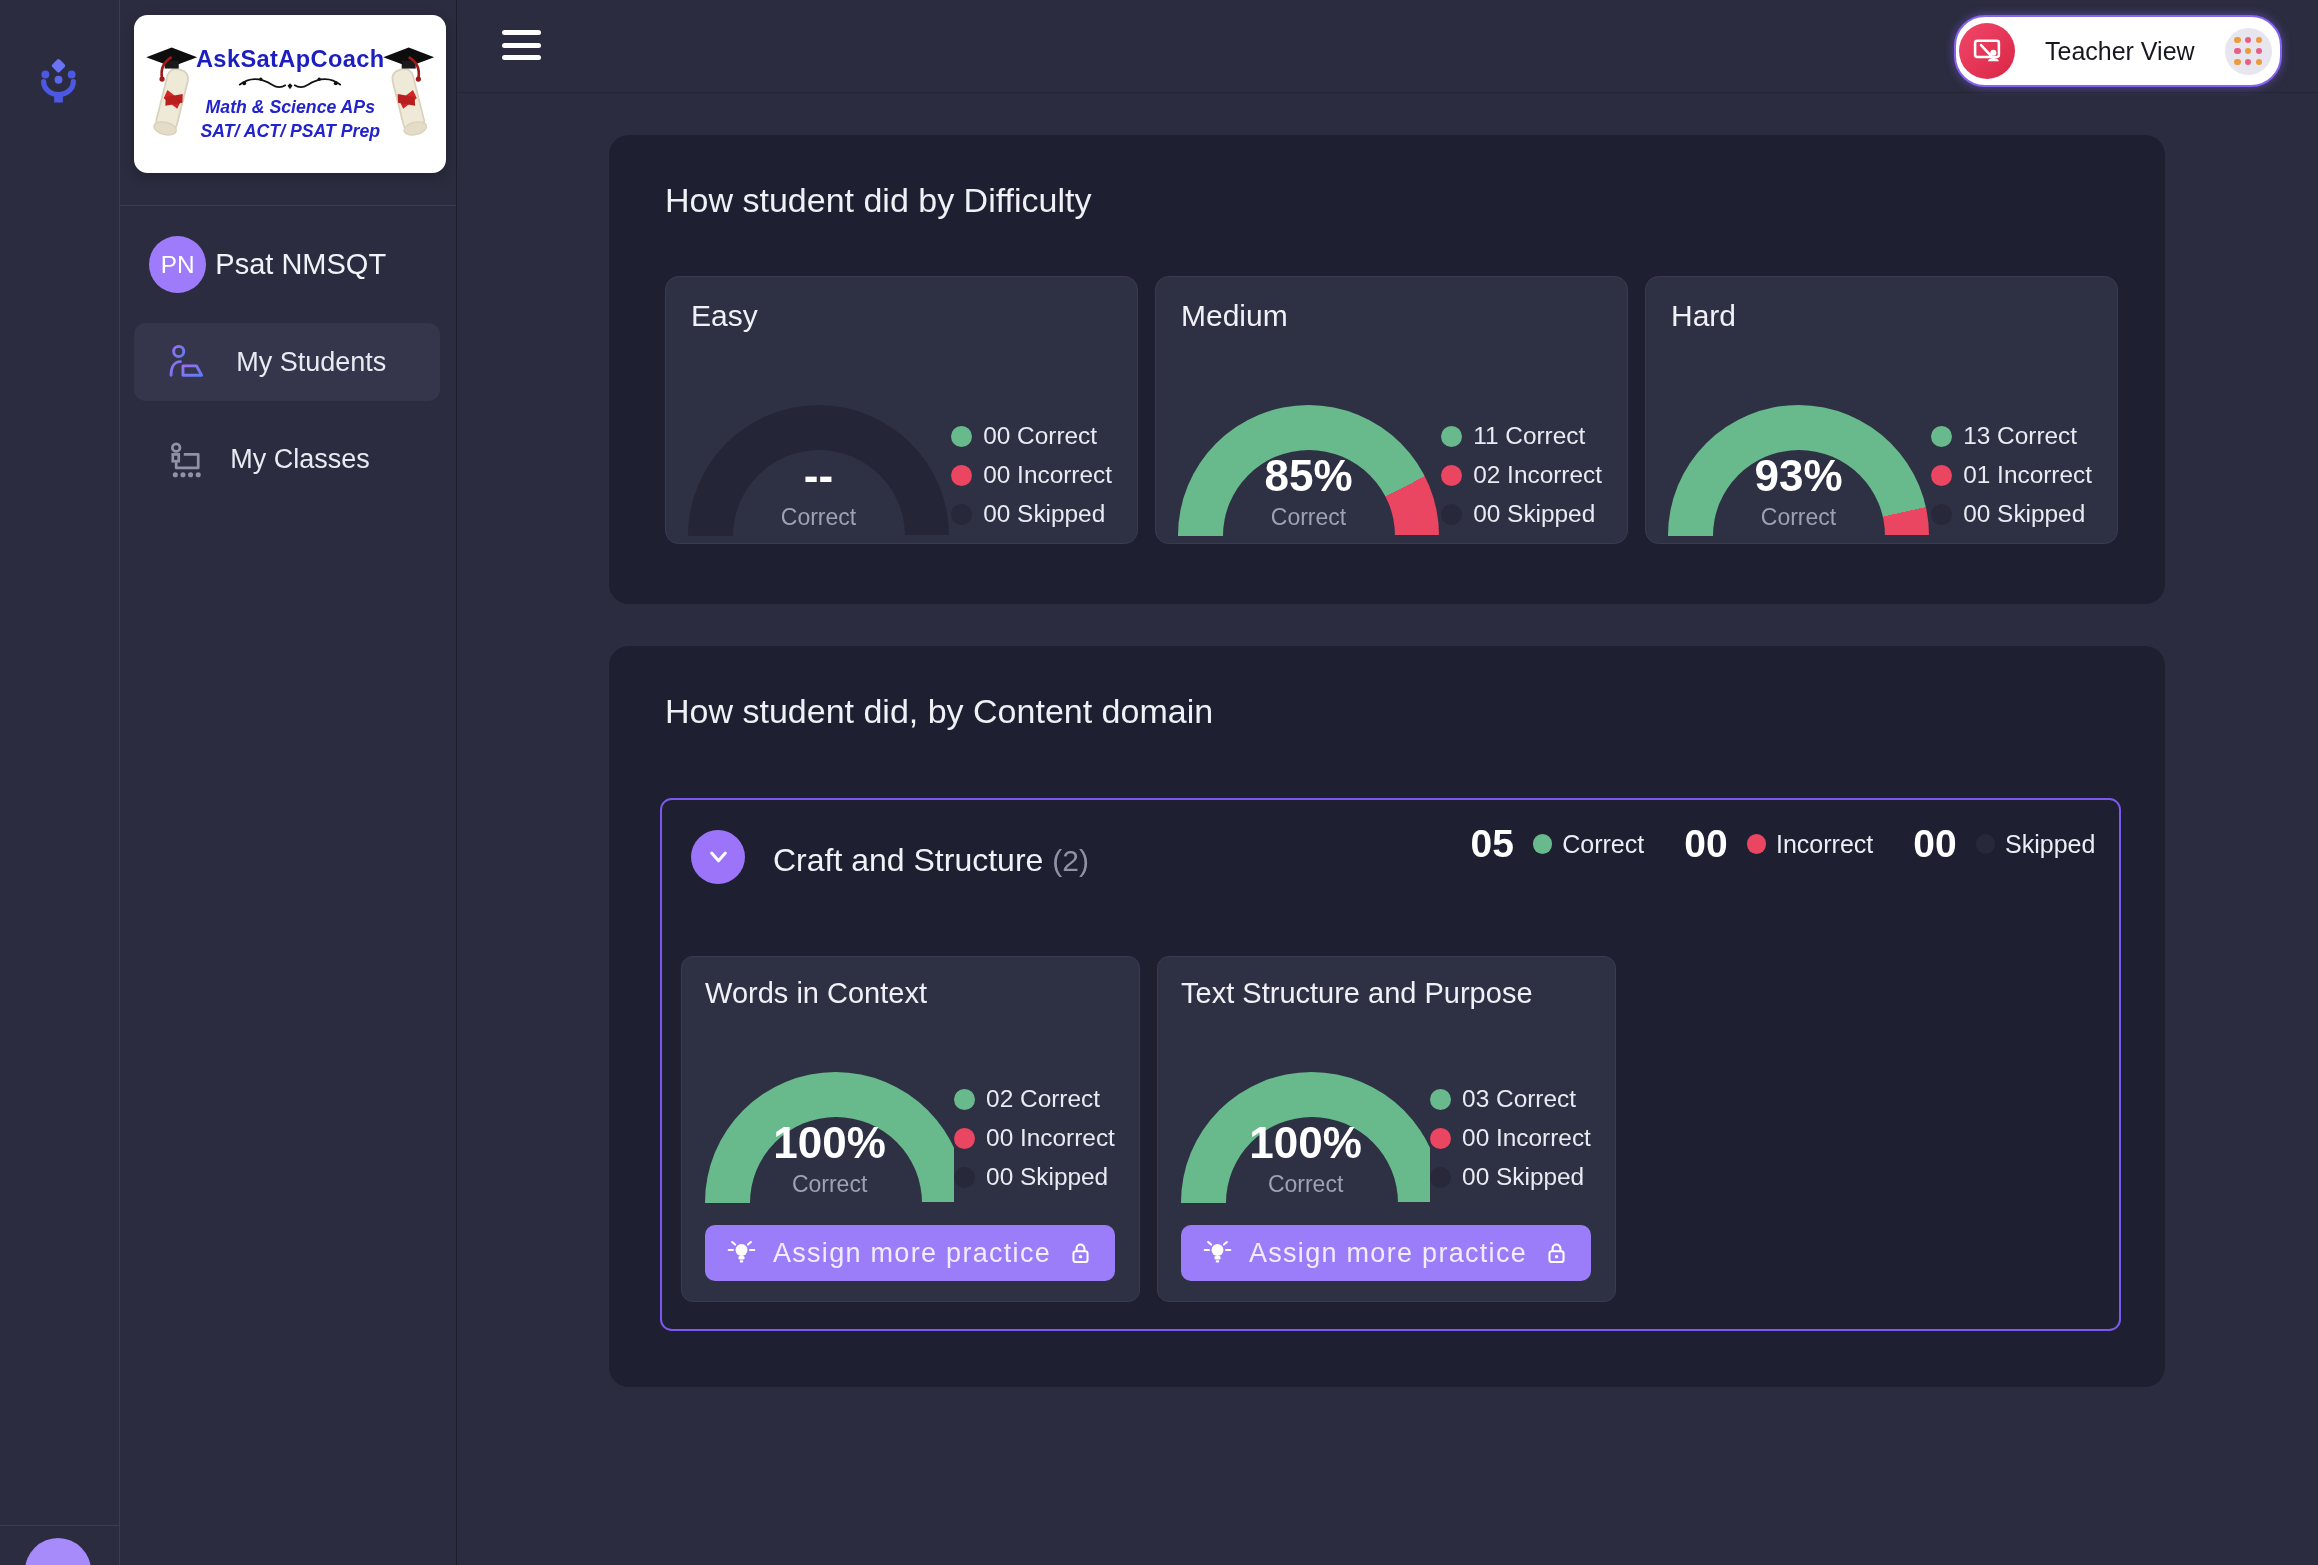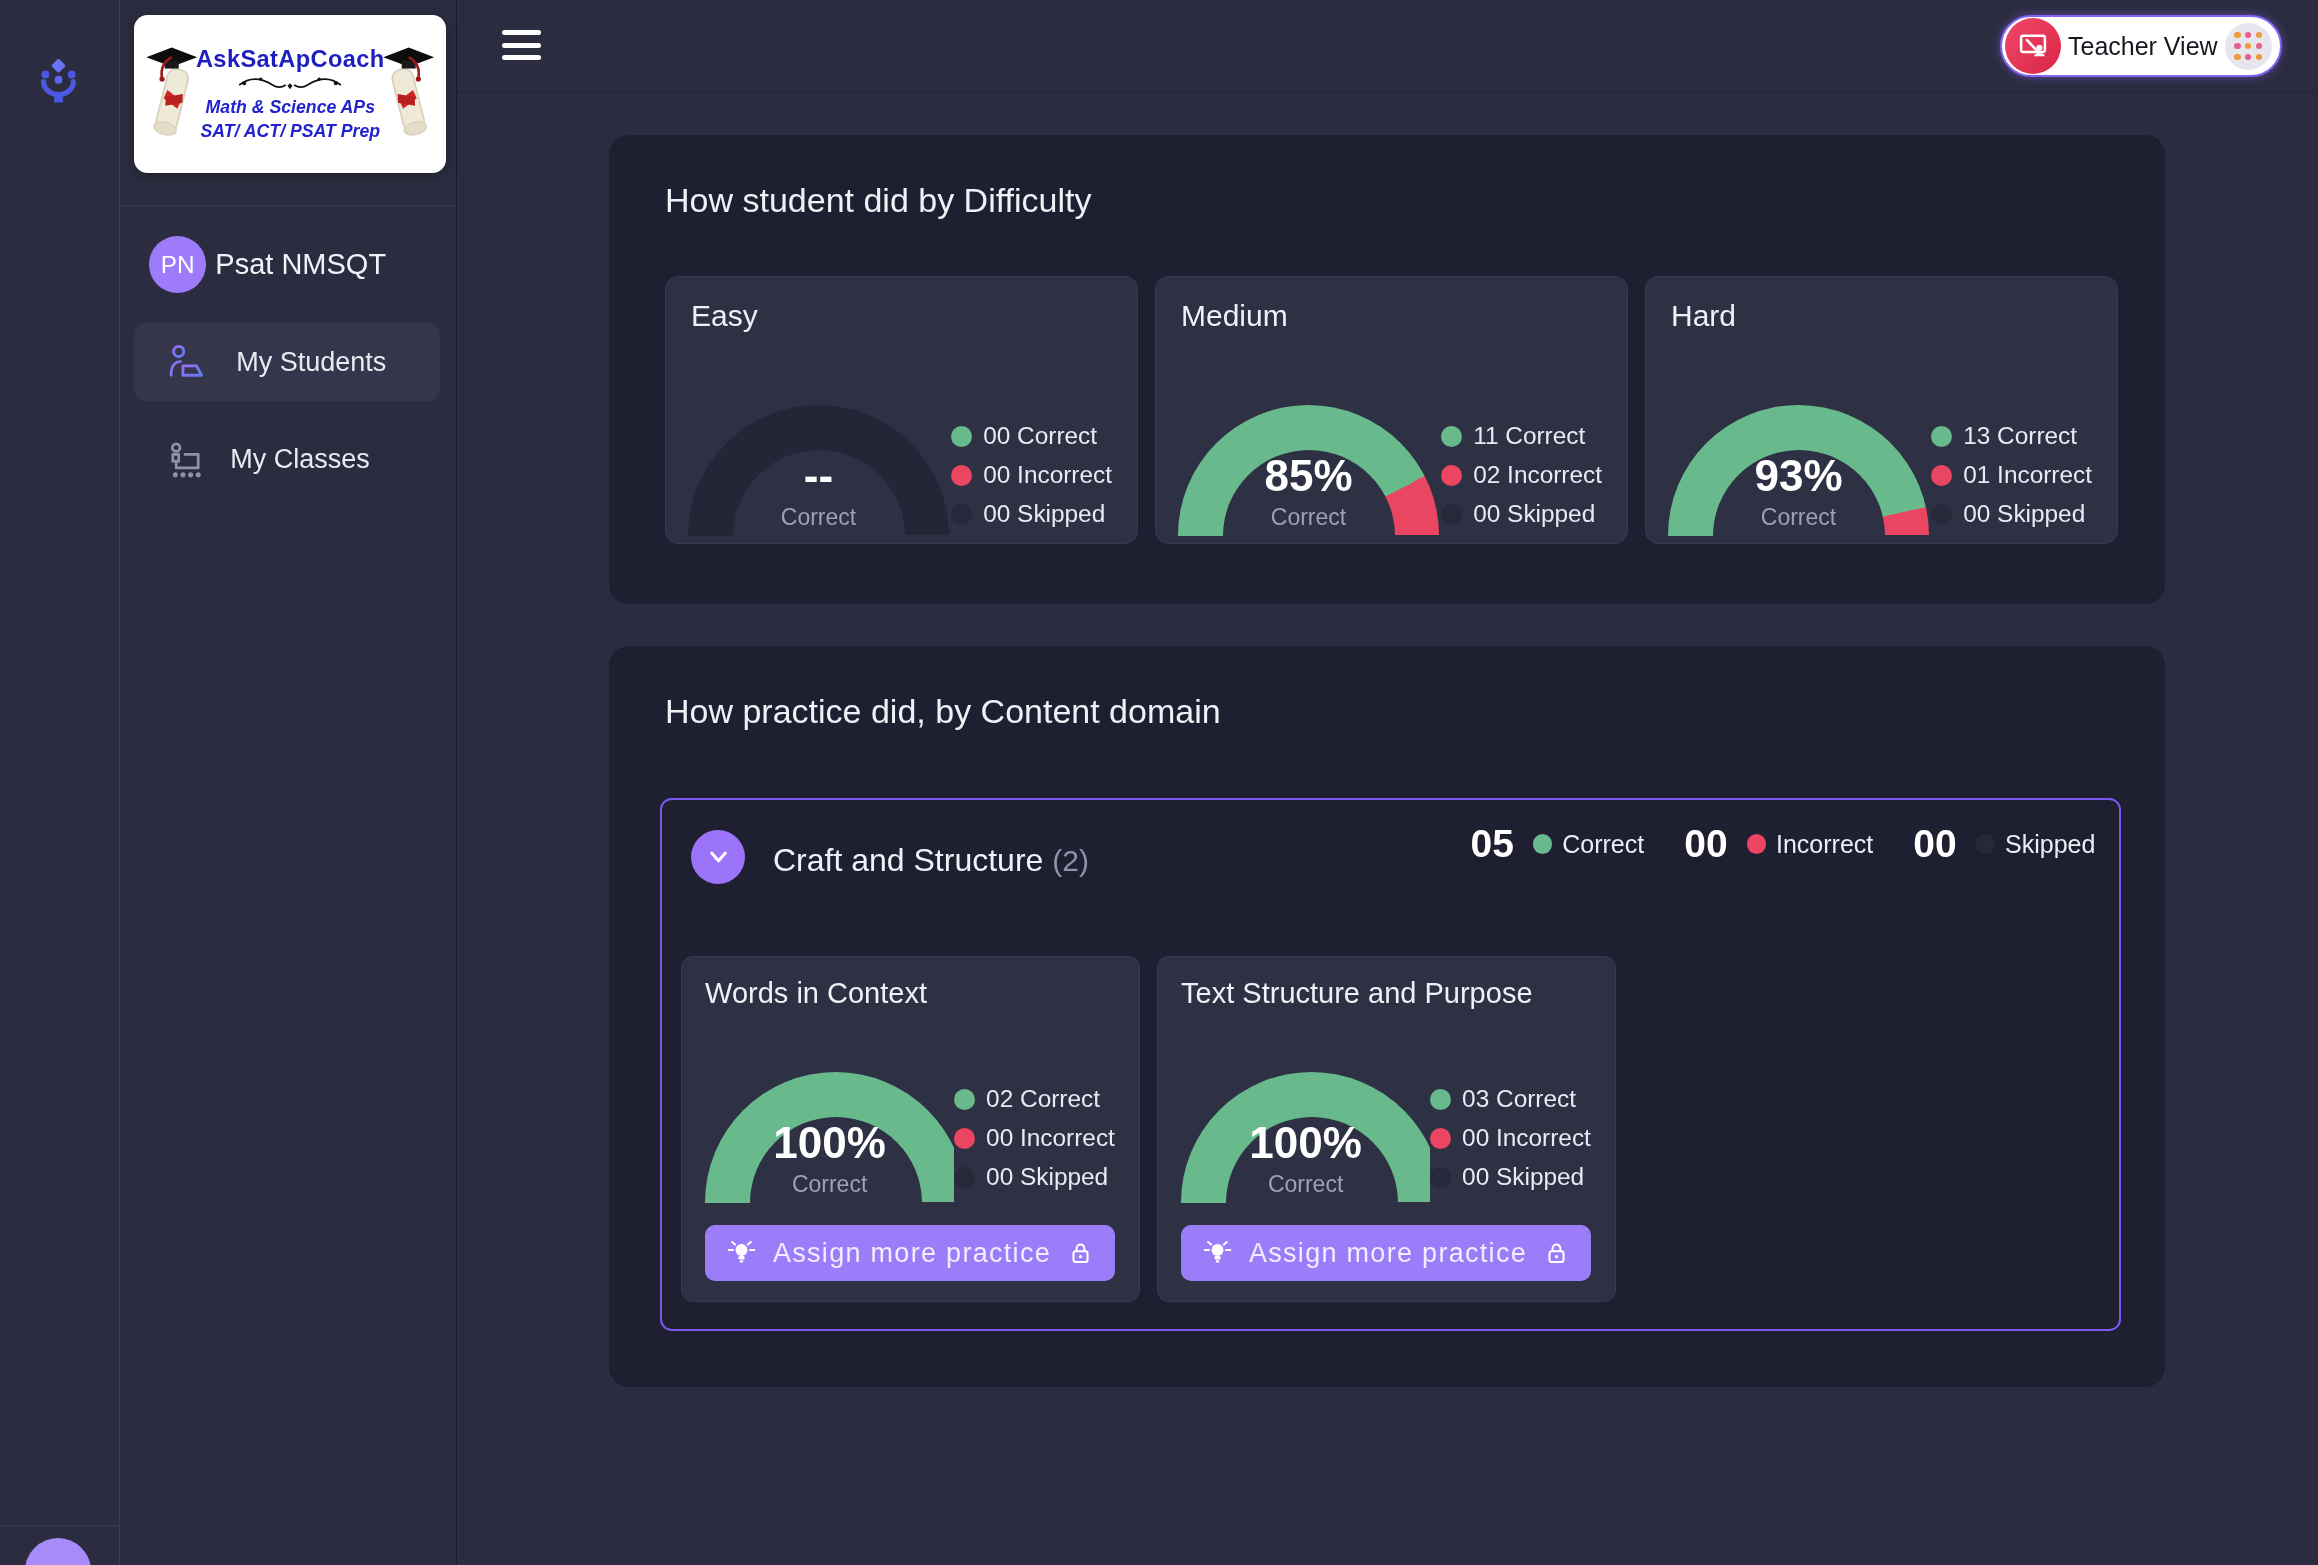--- a/index.html
+++ b/index.html
@@ -34,23 +34,23 @@
   .menu-item.active{background:var(--highlight);gap:31px;}
   .menu-item .mi-icon{width:39px;height:39px;flex:none;}
   .menu-label{font-size:27px;color:#e9ebf2;}
 
   
   .main{position:absolute;left:457px;top:0;right:0;height:100%;}
   .topbar{position:absolute;left:0;top:0;right:0;height:93px;border-bottom:1.7px solid #232435;}
   .hamburger{position:absolute;left:45px;top:30px;width:39px;height:30px;display:flex;flex-direction:column;
              justify-content:space-between;cursor:pointer;}
   .hamburger span{display:block;height:5px;background:#fff;border-radius:2.5px;}
-  .tv-pill{position:absolute;right:37px;top:15px;height:62px;border-radius:31px;background:#fff;
+  .tv-pill{position:absolute;right:37px;top:15px;height:72px;border-radius:31px;background:#fff;
            border:2.5px solid #8462f2;box-shadow:0 0 10px rgba(132,98,242,.55);display:flex;align-items:center;
-           gap:2px;padding:0 8.4px 0 3.4px;cursor:pointer;}
+           gap:25px;padding:0 8.4px 0 3.4px;cursor:pointer;}
   .tv-red{width:56px;height:56px;border-radius:50%;background:linear-gradient(135deg,#f1476b,#d92644);
           display:flex;align-items:center;justify-content:center;flex:none;}
   .tv-label{font-size:25px;color:#17171f;font-weight:500;padding:0 5px;}
   .tv-grid{width:47px;height:47px;border-radius:50%;background:#e7e5ee;display:grid;grid-template-columns:repeat(3,6.7px);
            grid-template-rows:repeat(3,6.7px);gap:4.2px;align-content:center;justify-content:center;flex:none;}
   .tv-grid i{width:6.7px;height:6.7px;border-radius:50%;}
   .tv-grid i:nth-child(odd){background:#eb9a3c;}
   .tv-grid i:nth-child(even){background:#e85f86;}
 
   .content{position:absolute;left:152px;top:93px;width:1556px;}
@@ -309,21 +309,21 @@
             <div class="lrow">
                 <span class="dot s"></span>
                 <span><span>00</span> <span>Skipped</span></span>
               </div>
           </div>
         </div>
       </div>
     </div>
 
     <div class="dark-panel section-panel domain-panel">
-      <div class="section-title">How practice did, by Content domain</div>
+      <div class="section-title">How student did, by Content domain</div>
 
       <div class="craft-panel">
         <div class="chev-circle">
           <svg width="29" height="29" viewBox="0 0 34 34">
             <polyline points="9,13 17,22 25,13" fill="none" stroke="#fff" stroke-width="3.6" stroke-linecap="round" stroke-linejoin="round"></polyline>
           </svg>
         </div>
         <div class="craft-title">
           <span>Craft and Structure</span>
           <span class="craft-count">(2)</span>

